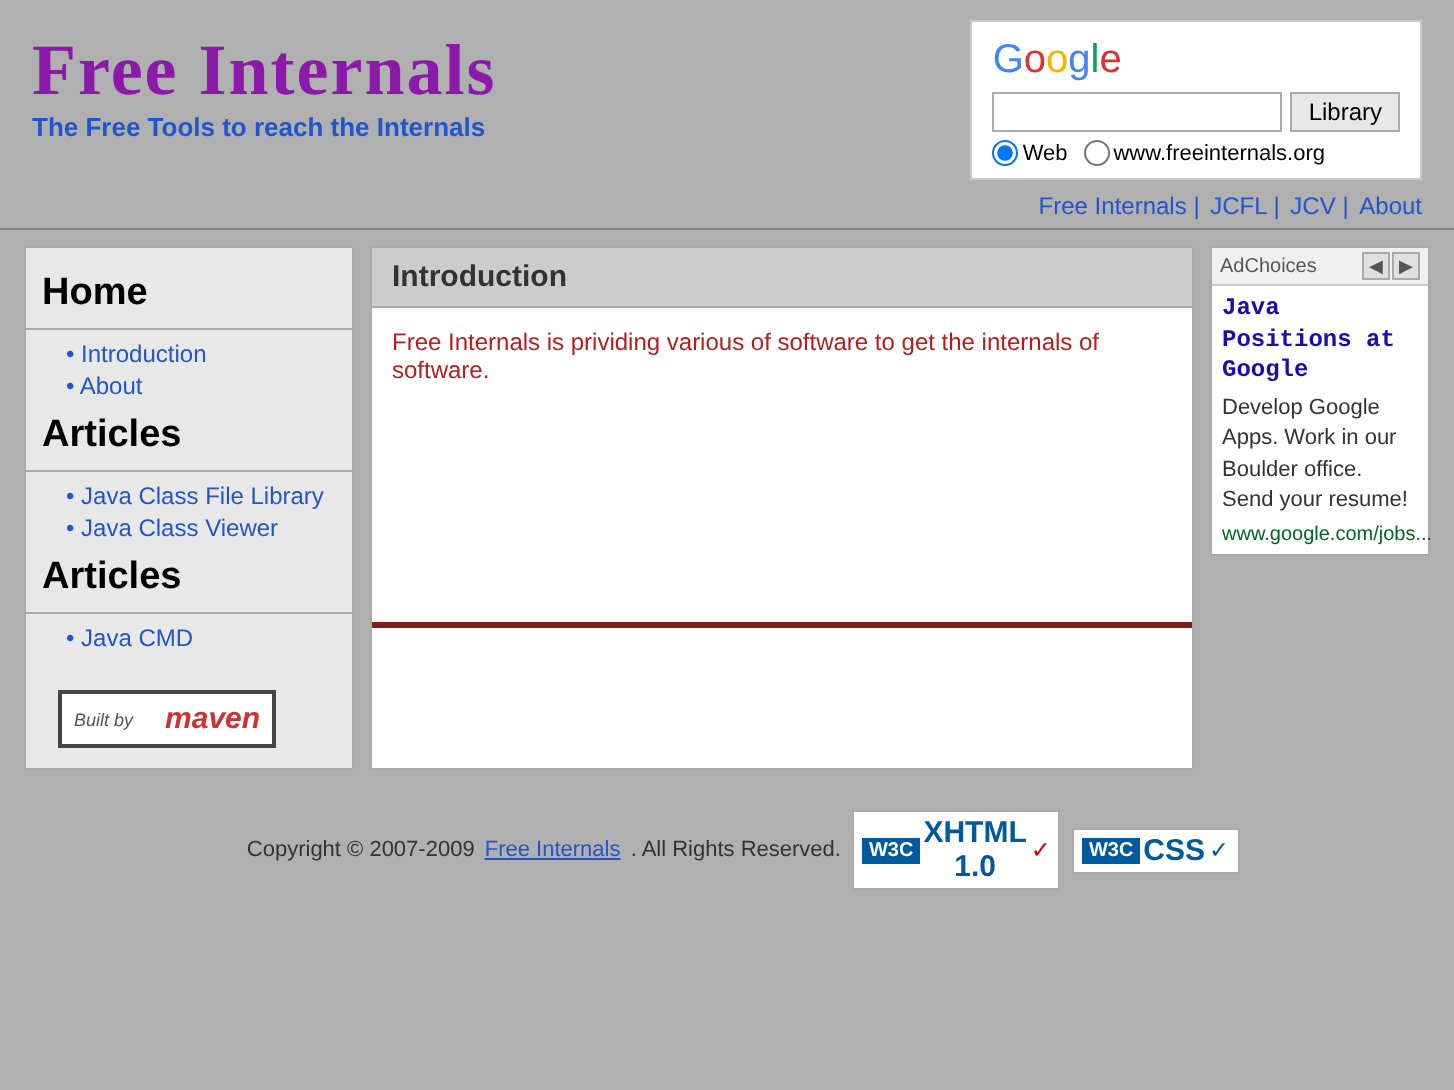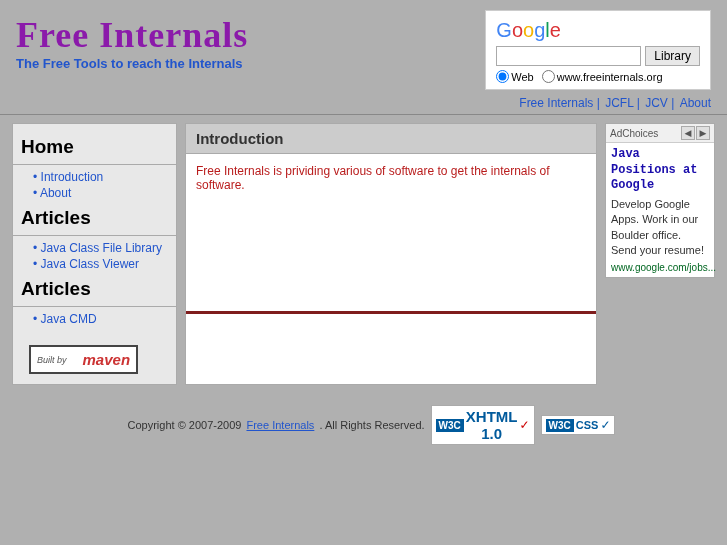--- a/index.html
+++ b/index.html
@@ -269,21 +269,21 @@
       font-size: 10px;
       padding: 1px 3px;
     }
     .xhtml-label {
       color: #005a9c;
       font-size: 15px;
       font-weight: bold;
     }
     .css-label {
       color: #005a9c;
-      font-size: 11px;
+      font-size: 15px;
       font-weight: bold;
     }
     .badge-checkmark {
       color: #cc0000;
       font-size: 12px;
     }
     .badge-blue-check {
       color: #005a9c;
       font-size: 12px;
     }

